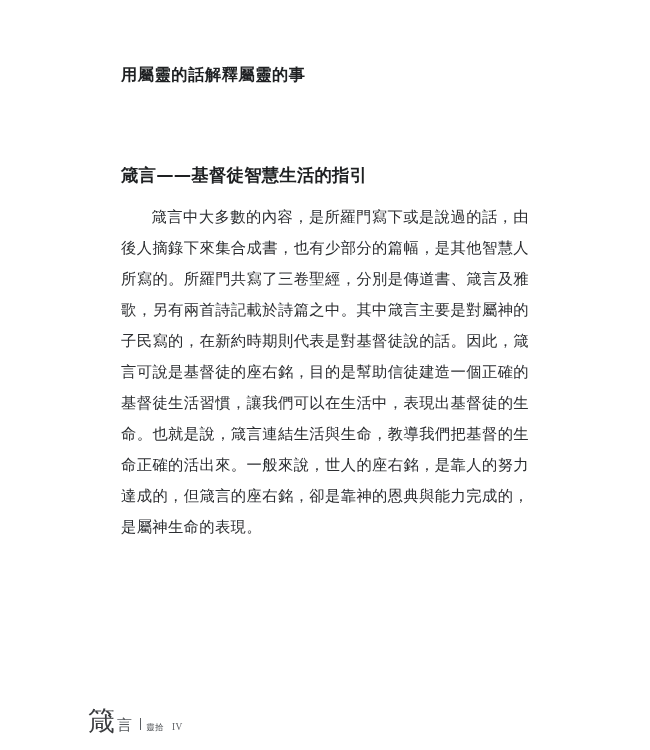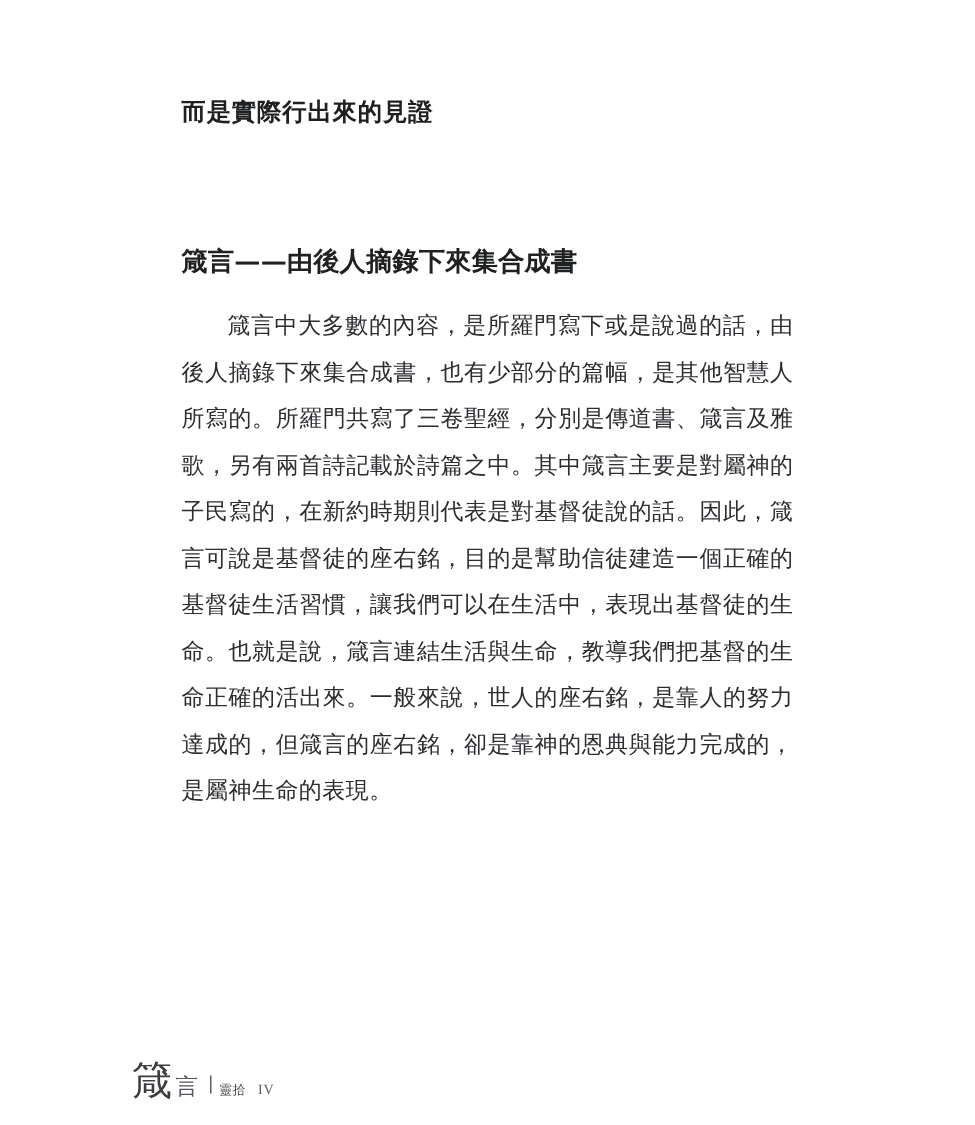--- a/index.html
+++ b/index.html
@@ -122,28 +122,28 @@
     margin-left: 8px;
   }
 </style>
 </head>
 <body>
 
 <div class="page">
 
   <div class="content">
 
-    <h2 class="section-heading heading-one">而是實際行出來的見證</h2>
+    <h2 class="section-heading heading-one">用屬靈的話解釋屬靈的事</h2>
 
     <div class="heading-gap"></div>
 
 
     <div class="block-gap"></div>
 
-    <h2 class="section-heading heading-two">箴言——由後人摘錄下來集合成書</h2>
+    <h2 class="section-heading heading-two">箴言——基督徒智慧生活的指引</h2>
 
     <div class="heading-gap"></div>
 
     <p class="body-paragraph">箴言中大多數的內容，是所羅門寫下或是說過的話，由後人摘錄下來集合成書，也有少部分的篇幅，是其他智慧人所寫的。所羅門共寫了三卷聖經，分別是傳道書、箴言及雅歌，另有兩首詩記載於詩篇之中。其中箴言主要是對屬神的子民寫的，在新約時期則代表是對基督徒說的話。因此，箴言可說是基督徒的座右銘，目的是幫助信徒建造一個正確的基督徒生活習慣，讓我們可以在生活中，表現出基督徒的生命。也就是說，箴言連結生活與生命，教導我們把基督的生命正確的活出來。一般來說，世人的座右銘，是靠人的努力達成的，但箴言的座右銘，卻是靠神的恩典與能力完成的，是屬神生命的表現。</p>
 
   </div>
 
   <div class="footer">
     <span class="footer-title-big">箴</span>
     <span class="footer-title-small">言</span>

